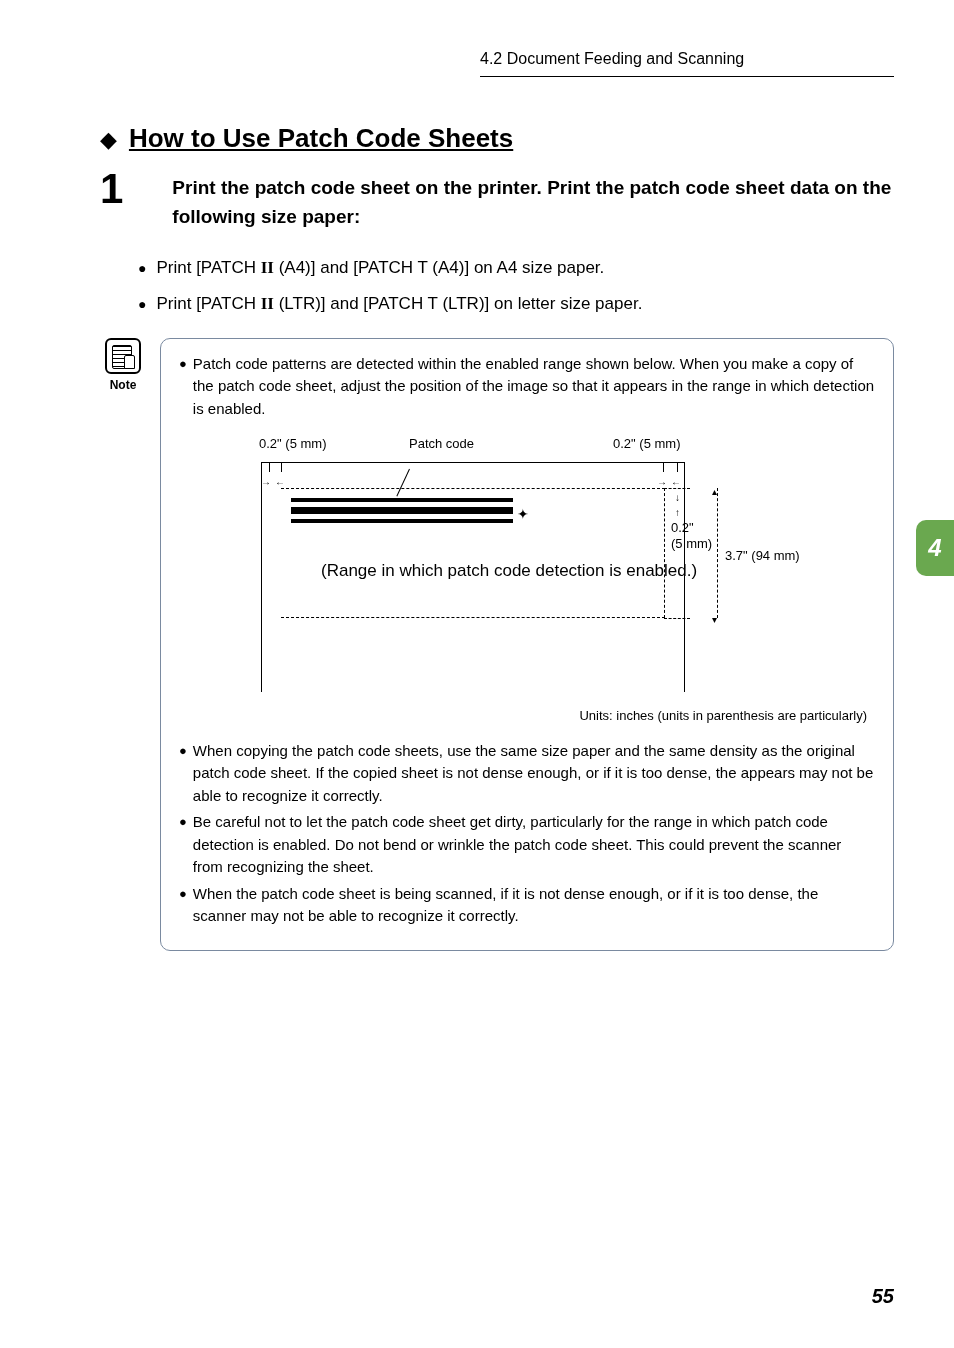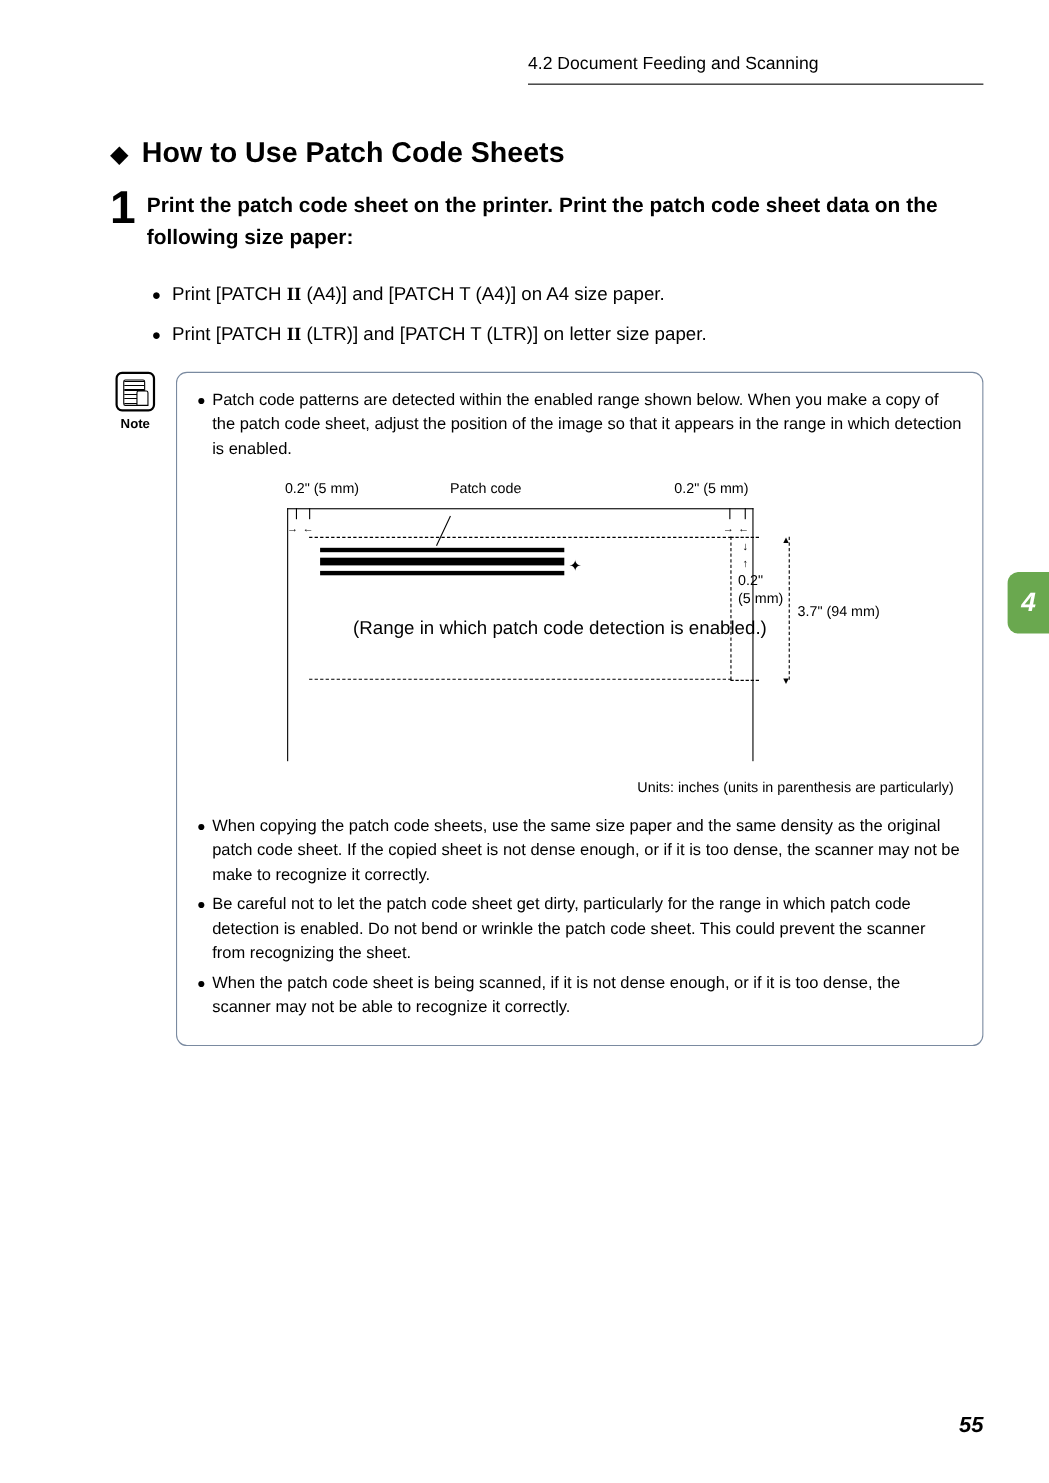--- a/index.html
+++ b/index.html
@@ -1,24 +1,24 @@
 <!DOCTYPE html>
 <html><head>
 <meta charset="utf-8">
 <style>
   * { box-sizing: border-box; margin: 0; padding: 0; }
   html, body { width: 954px; height: 1348px; background: #fff; font-family: Arial, Helvetica, sans-serif; color: #000; }
   .page { position: relative; width: 954px; height: 1348px; padding: 50px 60px 36px 100px; }
   .header-section { margin-left: 380px; font-size: 16px; color: #000; padding-bottom: 8px; border-bottom: 1px solid #000; }
   .title-row { margin-top: 46px; display: flex; align-items: baseline; gap: 12px; }
   .diamond { font-size: 22px; }
-  .title { font-size: 26px; font-weight: bold; }
+  .title { font-size: 26px; font-weight: bold; text-decoration: underline; }
   .step-row { display: flex; align-items: flex-start; margin-top: 14px; }
   .step-num { font-size: 42px; font-weight: bold; line-height: 1; margin-right: 10px; }
-  .step-text { font-size: 19px; font-weight: bold; line-height: 1.5; margin-top: 6px; }
+  .step-text { font-size: 19px; font-weight: bold; line-height: 1.5; margin-top: 6px; margin-left: 39px; }
   .bullets { margin-top: 26px; margin-left: 38px; }
   .bullet-row { display: flex; align-items: baseline; gap: 10px; font-size: 17px; margin-bottom: 14px; }
   .bullet-dot { font-size: 14px; line-height: 1.6; }
   .note-wrap { display: flex; margin-top: 22px; gap: 14px; }
   .note-icon-col { width: 46px; display: flex; flex-direction: column; align-items: center; }
   .note-icon { width: 36px; height: 36px; border: 2px solid #000; border-radius: 6px; position: relative; }
   .note-icon::before { content:""; position:absolute; left:5px; top:5px; width:18px; height:22px; border:1px solid #000; border-radius:2px; background: repeating-linear-gradient(#000 0 1px, transparent 1px 4px); }
   .note-icon::after { content:""; position:absolute; right:4px; bottom:3px; width:9px; height:12px; border:1px solid #000; border-radius:2px 2px 0 0; background:#fff; }
   .note-label { font-size: 12px; font-weight: bold; margin-top: 4px; }
   .note-box { flex: 1; border: 1px solid #7a8aa0; border-radius: 10px; padding: 14px 18px 18px; font-size: 15px; line-height: 1.5; }
@@ -137,21 +137,21 @@
         <div class="dim-h2-arr">
             <span>→</span>
             <span>←</span>
           </div>
       </div>
 
       <div class="units">Units: inches (units in parenthesis are particularly)</div>
 
       <div class="nb-item">
         <span class="nb-dot">●</span>
-        <span>When copying the patch code sheets, use the same size paper and the same density as the original patch code sheet. If the copied sheet is not dense enough, or if it is too dense, the scanner may not be make to recognize it correctly.</span>
+        <span>When copying the patch code sheets, use the same size paper and the same density as the original patch code sheet. If the copied sheet is not dense enough, or if it is too dense, the appears may not be able to recognize it correctly.</span>
       </div>
       <div class="nb-item">
         <span class="nb-dot">●</span>
         <span>Be careful not to let the patch code sheet get dirty, particularly for the range in which patch code detection is enabled. Do not bend or wrinkle the patch code sheet. This could prevent the scanner from recognizing the sheet.</span>
       </div>
       <div class="nb-item">
         <span class="nb-dot">●</span>
         <span>When the patch code sheet is being scanned, if it is not dense enough, or if it is too dense, the scanner may not be able to recognize it correctly.</span>
       </div>
 

